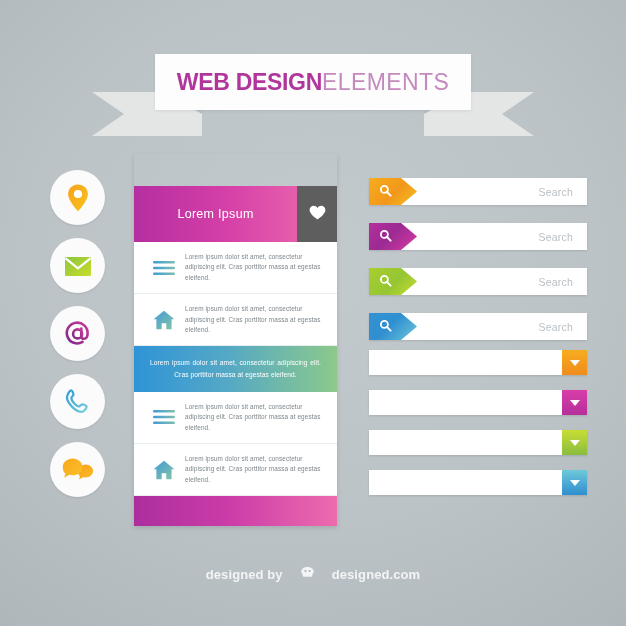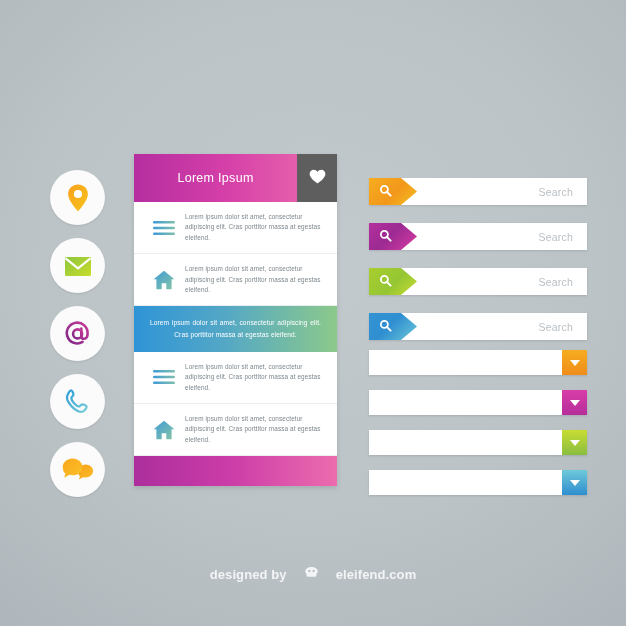--- a/index.html
+++ b/index.html
@@ -101,24 +101,25 @@
   .circle-icon svg { display: block; }
 
   
   #list-card {
     position: absolute;
     left: 134px; top: 154px;
     width: 203px;
     box-shadow: 0 2px 5px rgba(0,0,0,0.13);
   }
   #card-header {
-    height: 48px;
+    height: 56px;
     display: flex;
     align-items: stretch;
     background: linear-gradient(90deg, #b52ea0 0%, #d53fa8 45%, #ee6fae 100%);
+    margin-top: 32px;
   }
   #card-header-title {
     flex: 1;
     display: flex;
     align-items: center;
     justify-content: center;
     color: #ffffff;
     font-size: 12.5px;
     font-weight: 400;
     letter-spacing: 0.3px;
@@ -253,20 +254,31 @@
     font-weight: 700;
     letter-spacing: 0.1px;
   }
   #credit .credit-text { color: #f3f4f5; }
 </style>
 </head>
 <body>
 
 <div id="stage">
 
+  <div id="ribbon-wrap">
+    <div class="ribbon-tail left"></div>
+    <div class="ribbon-tail right"></div>
+    <div class="ribbon-fold left"></div>
+    <div class="ribbon-fold right"></div>
+    <div id="ribbon-band">
+      <div id="ribbon-title">
+        <span class="strong">WEB DESIGN</span><span class="light">ELEMENTS</span>
+      </div>
+    </div>
+  </div>
 
   <div id="icon-column">
 
     <div class="circle-icon">
       <span>
         <svg width="28" height="30" viewBox="0 0 28 30">
           <defs>
               <linearGradient id="gPin" x1="0" y1="0" x2="1" y2="1">
             <stop offset="0%" stop-color="#f9a11b"></stop>
                 <stop offset="100%" stop-color="#f6c31d"></stop>
@@ -501,16 +513,16 @@
 
   <div id="credit">
     <span class="credit-text">designed by</span>
     <span>
       <svg width="15" height="13" viewBox="0 0 15 13">
         <path d="M7.5 1.1c3.4 0 6.2 1.9 6.2 4.3 0 1-.5 1.9-1.3 2.6v1.6c0 .6-.5 1.1-1.1 1.1H3.7c-.6 0-1.1-.5-1.1-1.1V8C1.8 7.3 1.3 6.4 1.3 5.4c0-2.4 2.8-4.3 6.2-4.3z" fill="#f3f4f5"></path>
         <circle cx="5.4" cy="5" r="1.1" fill="#aab2b7"></circle>
         <circle cx="9.6" cy="5" r="1.1" fill="#aab2b7"></circle>
       </svg>
     </span>
-    <span class="credit-text">eleifend.com</span>
+    <span class="credit-text">designed.com</span>
   </div>
 
 </div>
 
 </body></html>

